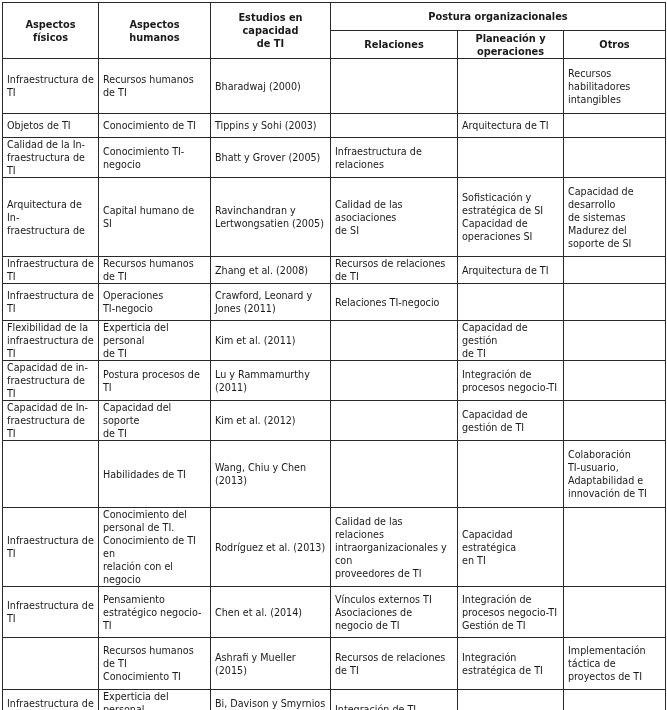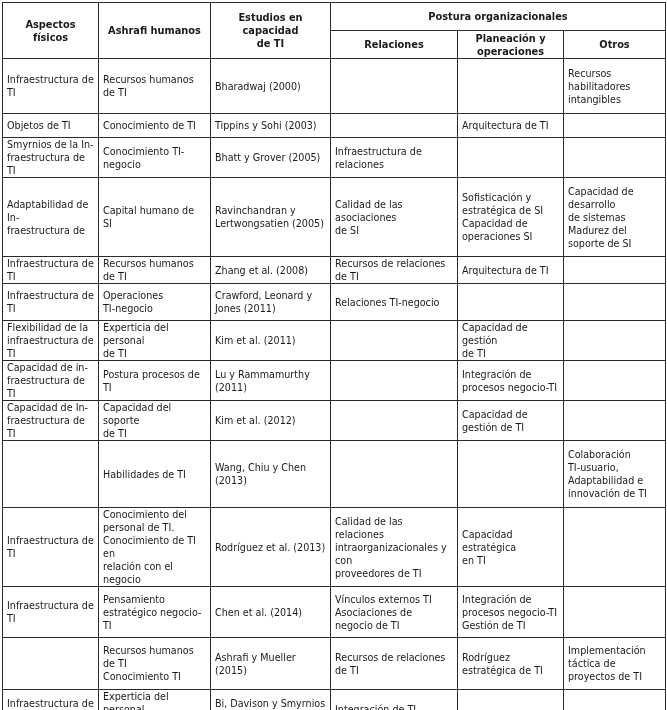--- a/index.html
+++ b/index.html
@@ -29,21 +29,21 @@
     <col style="width:96px">
       <col style="width:112px">
       <col style="width:120px">
       <col style="width:127px">
       <col style="width:106px">
       <col style="width:102px">
   </colgroup>
   <thead>
     <tr style="height:28px">
       <th rowspan="2">Aspectos físicos</th>
-      <th rowspan="2">Ashrafi humanos</th>
+      <th rowspan="2">Aspectos humanos</th>
       <th rowspan="2">Estudios en capacidad
 de TI</th>
       <th colspan="3">Postura organizacionales</th>
     </tr>
     <tr style="height:28px">
       <th>Relaciones</th>
       <th>Planeación y
 operaciones</th>
       <th>Otros</th>
     </tr>
@@ -61,31 +61,31 @@
     </tr>
     <tr style="height:24px">
       <td>Objetos de TI</td>
       <td>Conocimiento de TI</td>
       <td>Tippins y Sohi (2003)</td>
       <td></td>
       <td>Arquitectura de TI</td>
       <td></td>
     </tr>
     <tr style="height:39px">
-      <td>Smyrnios de la In-
+      <td>Calidad de la In-
 fraestructura de TI</td>
       <td>Conocimiento TI-negocio</td>
       <td>Bhatt y Grover (2005)</td>
       <td>Infraestructura de
 relaciones</td>
       <td></td>
       <td></td>
     </tr>
     <tr style="height:79px">
-      <td>Adaptabilidad de In-
+      <td>Arquitectura de In-
 fraestructura de</td>
       <td>Capital humano de SI</td>
       <td>Ravinchandran y
 Lertwongsatien (2005)</td>
       <td>Calidad de las asociaciones
 de SI</td>
       <td>Sofisticación y
 estratégica de SI
 Capacidad de
 operaciones SI</td>
@@ -184,21 +184,21 @@
 procesos negocio-TI
 Gestión de TI</td>
       <td></td>
     </tr>
     <tr style="height:52px">
       <td></td>
       <td>Recursos humanos de TI
 Conocimiento TI</td>
       <td>Ashrafi y Mueller (2015)</td>
       <td>Recursos de relaciones de TI</td>
-      <td>Rodríguez
+      <td>Integración
 estratégica de TI</td>
       <td>Implementación
 táctica de
 proyectos de TI</td>
     </tr>
     <tr style="height:38px">
       <td>Infraestructura de TI</td>
       <td>Experticia del personal
 de TI</td>
       <td>Bi, Davison y Smyrnios

